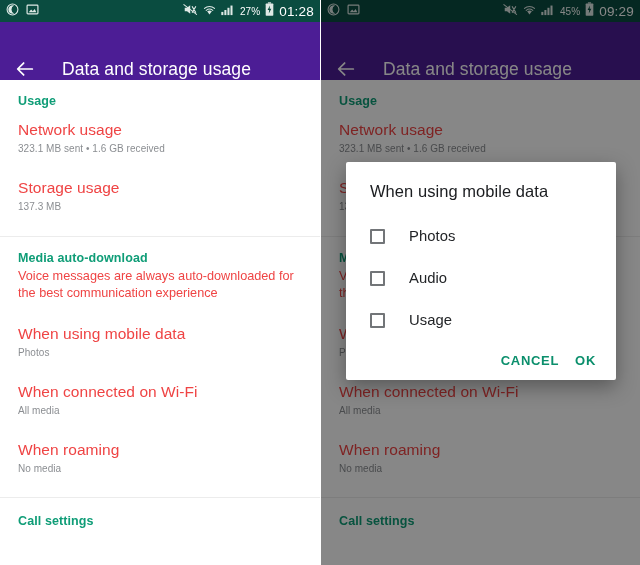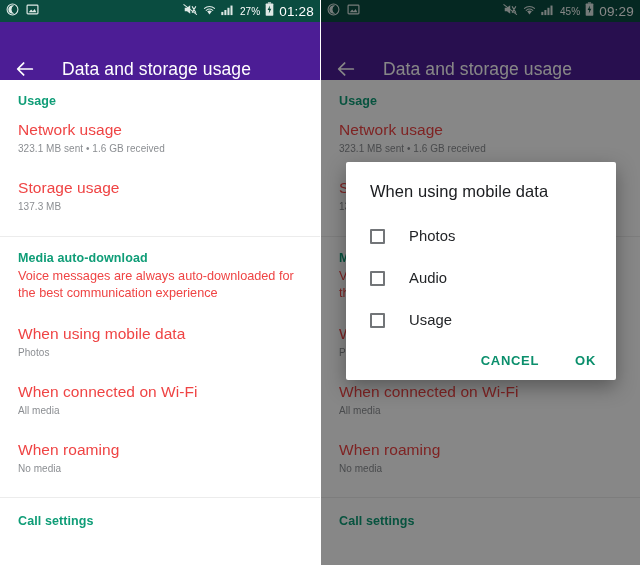--- a/index.html
+++ b/index.html
@@ -61,21 +61,21 @@
   }
   .cb-list { margin-top:14px; }
   .cb-row { display:flex; align-items:center; height:42px; padding:0 24px; }
   .cb-box {
     width:15px; height:15px; border:2px solid #727578; border-radius:1px;
     flex:none; background:#fff;
   }
   .cb-label { font-size:14.8px; color:#222427; margin-left:24px; letter-spacing:.05px; }
   .dialog-actions {
     display:flex; justify-content:flex-end; align-items:center;
-    gap:36px; padding:12px 20px 6px 0;
+    gap:16px; padding:12px 20px 6px 0;
   }
   .dlg-btn {
     color:#0b8f6c; font-size:13px; font-weight:bold; letter-spacing:.7px;
     background:none; border:none; cursor:pointer;
     font-family:"Liberation Sans", sans-serif;
   }
 </style>
 </head>
 <body>
 

